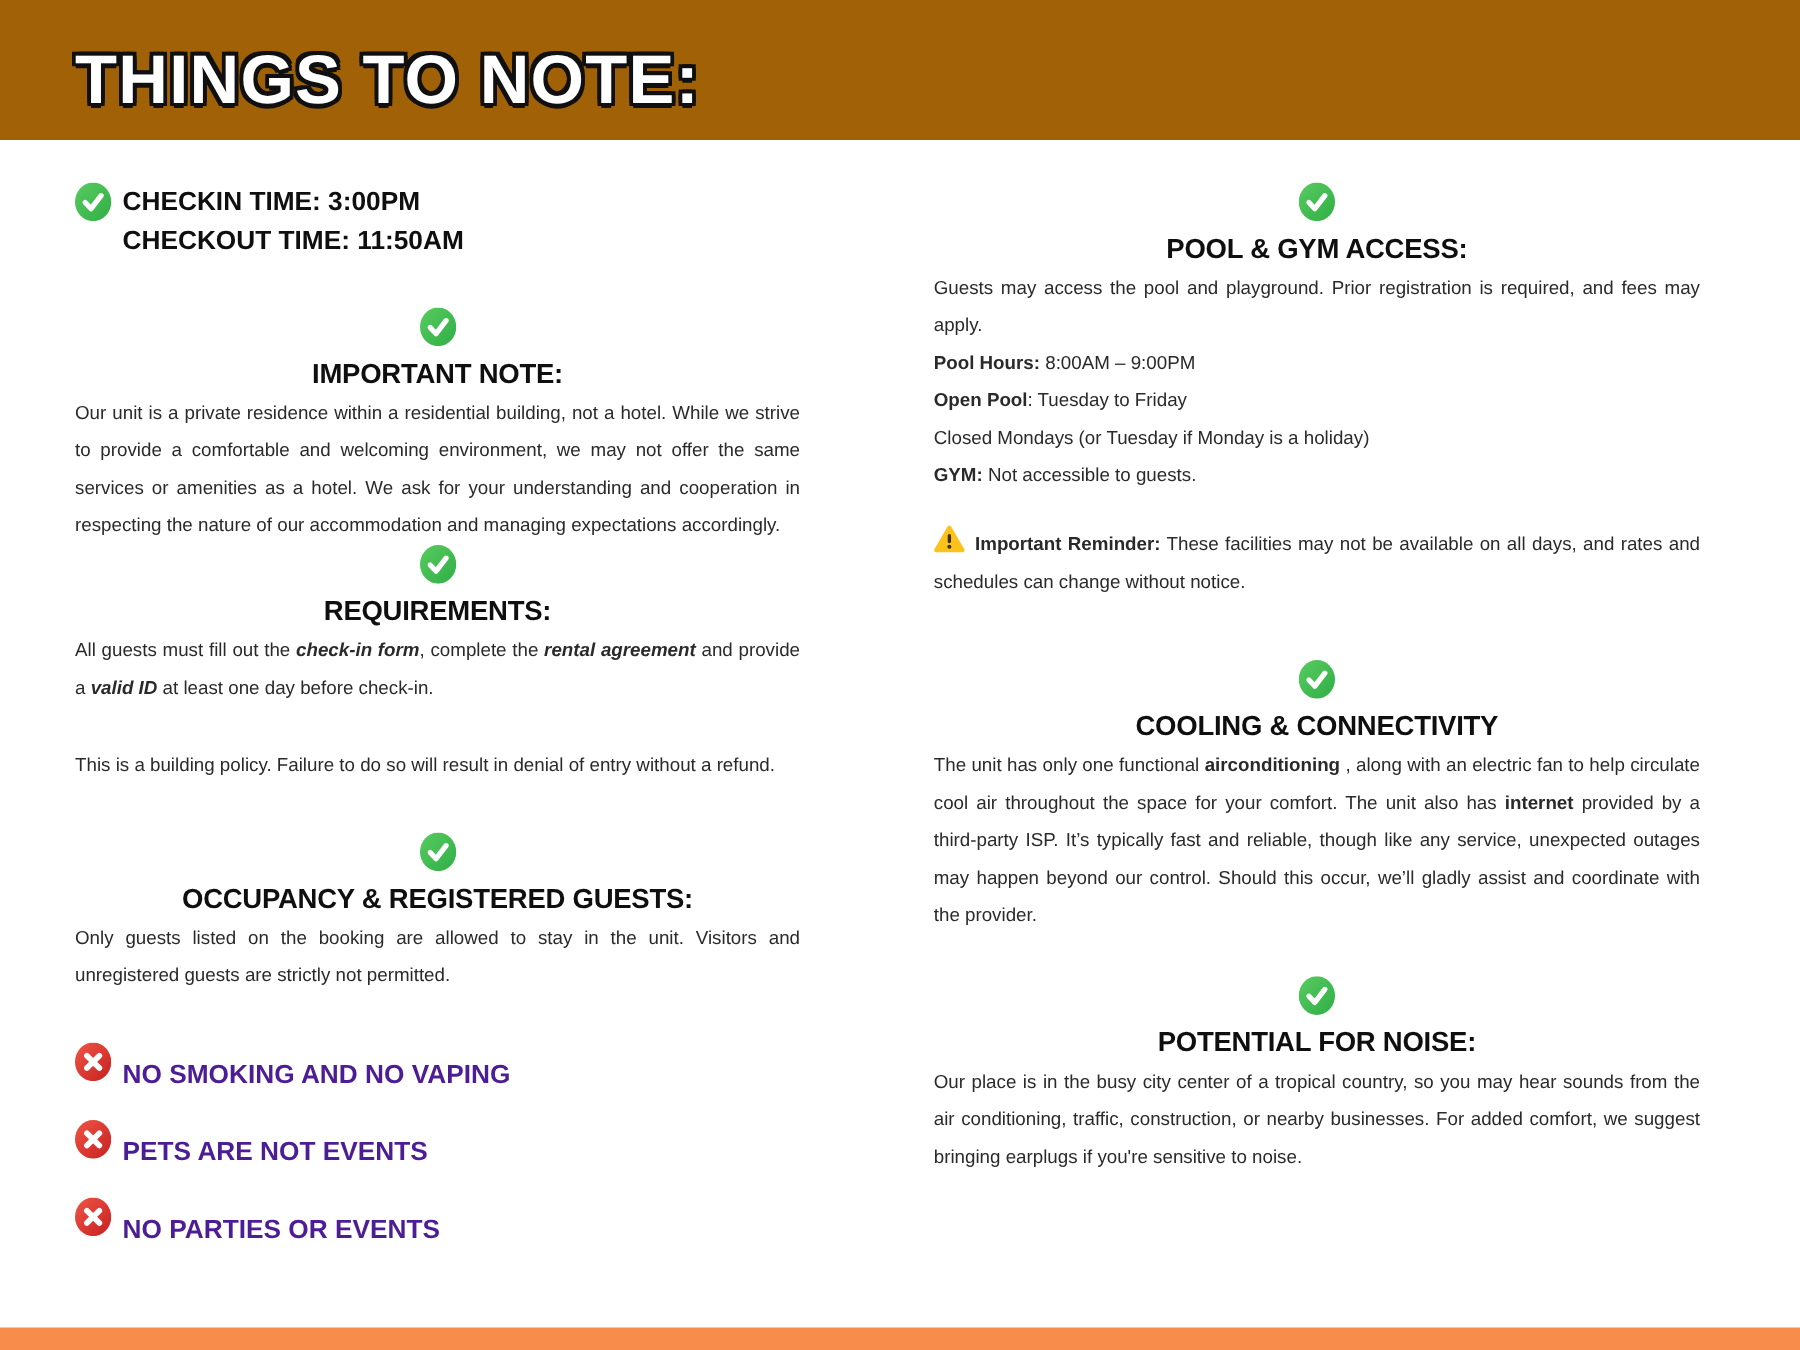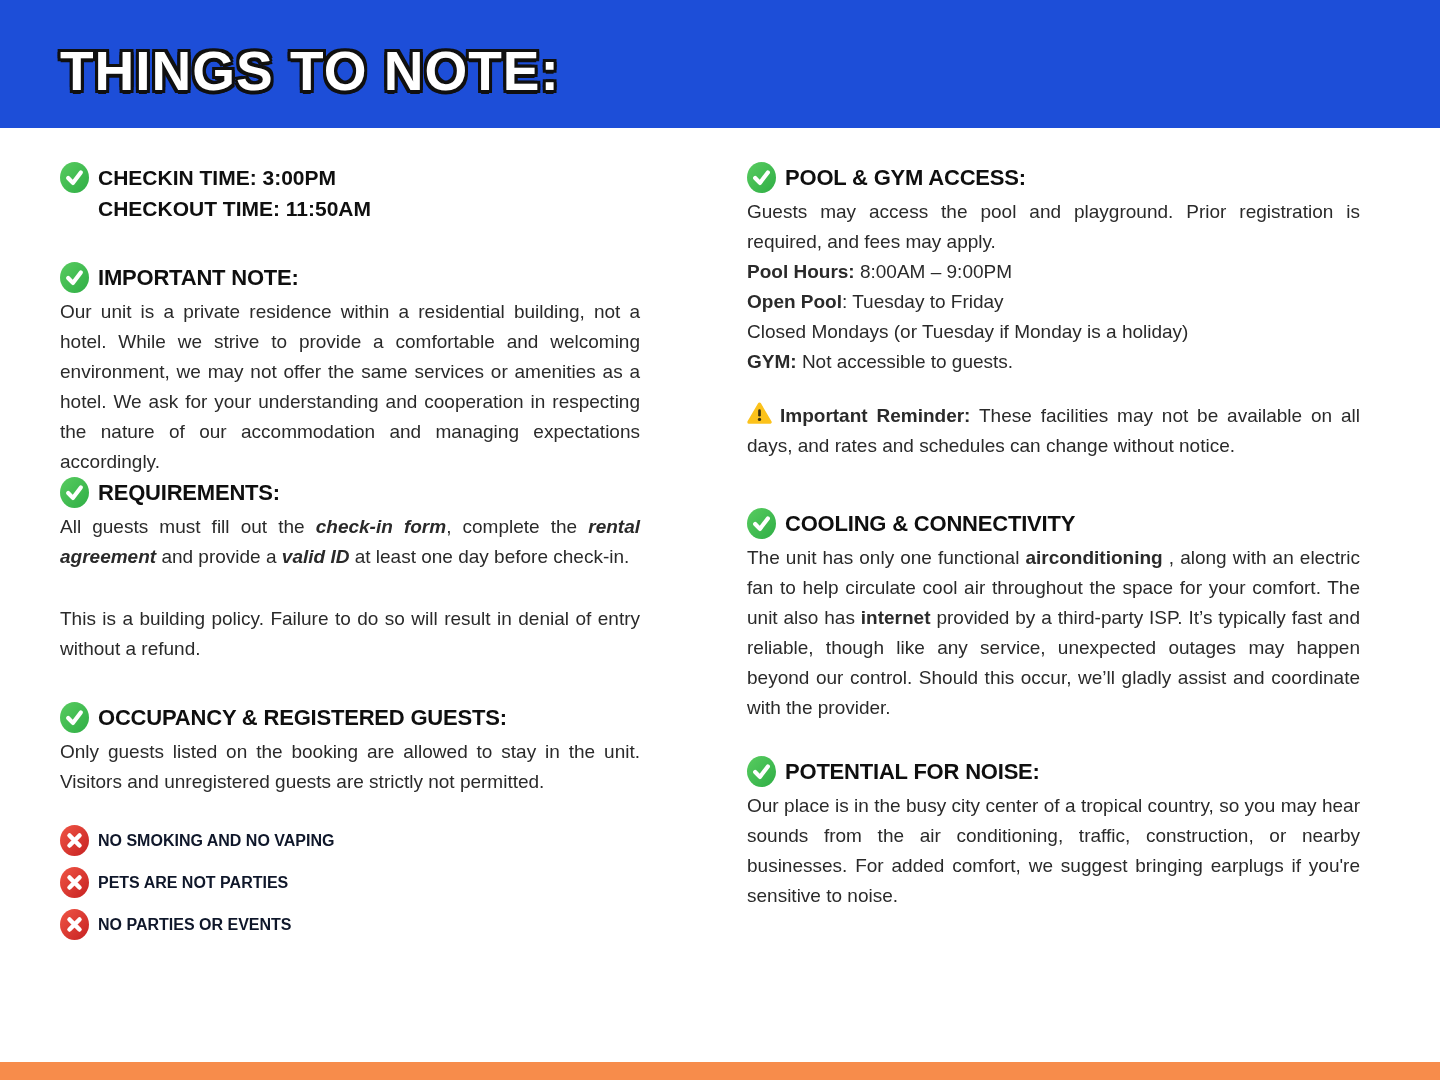--- a/index.html
+++ b/index.html
@@ -6,22 +6,22 @@
   html, body { width: 1440px; height: 1080px; }
   body {
     font-family: "Liberation Sans", sans-serif;
     background: #ffffff;
     color: #262626;
     overflow: hidden;
     position: relative;
   }
   
   .header {
-    height: 128px;
-    background: #1d4ed8;
+    height: 112px;
+    background: #a16207;
     display: flex;
     align-items: center;
     padding: 14px 0 0 60px;
   }
   .title {
     font-size: 55px;
     font-weight: 800;
     letter-spacing: 1px;
     color: #ffffff;
     text-shadow:
@@ -32,44 +32,44 @@
   }
   
   .content {
     display: flex;
     justify-content: space-between;
     padding: 34px 80px 0 60px;
   }
   .col-left  { width: 580px; }
   .col-right { width: 613px; }
 
-  .h-row { display: flex; align-items: center; gap: 9px; margin-bottom: 4px; }
+  .h-row { display: flex; align-items: center; gap: 9px; margin-bottom: 4px; flex-direction: column; }
   .h-row h2 { font-size: 22px; font-weight: 800; color: #0f0f0f; letter-spacing: -0.2px; }
   .icon { display: inline-flex; flex: 0 0 auto; }
   .body {
-    font-size: 19px;
+    font-size: 15px;
     line-height: 30px;
     color: #2a2a2a;
   }
   .j { text-align: justify; }
   .b { font-weight: bold; }
   .i { font-style: italic; }
 
   
   .checkin-line1 { display: flex; align-items: flex-end; gap: 9px; }
   .checkin-line1 span, .checkin-line2 { font-size: 21px; font-weight: 800; color: #0f0f0f; line-height: 31px; }
   .checkin-line2 { margin-left: 38px; }
 
   .sec-important   { margin-top: 38px; }
   .sec-requirements{ }
   .req-para2       { margin-top: 32px; }
   .sec-occupancy   { margin-top: 38px; }
   .prohibited      { margin-top: 28px; }
   .pro-row { display: flex; align-items: center; gap: 9px; margin-bottom: 11px; }
-  .pro-row span.lbl { font-size: 16px; font-weight: 800; color: #0f172a; line-height: 31px; }
+  .pro-row span.lbl { font-size: 21px; font-weight: 800; color: #4c1d95; line-height: 31px; margin-top: 20px; }
 
   
   .pool-details { margin-top: 0; }
   .pool-details .body { text-align: left; }
   .sec-reminder { margin-top: 24px; }
   .reminder-p .icon { vertical-align: -3px; margin-right: 8px; }
   .sec-cooling  { margin-top: 47px; }
   .sec-noise    { margin-top: 33px; }
 
   
@@ -168,21 +168,21 @@
         </span>
         <span class="lbl">NO SMOKING AND NO VAPING</span>
       </div>
       <div class="pro-row">
         <span class="icon">
           <svg viewBox="0 0 32 34" width="29" height="31">
               <ellipse cx="16" cy="17" rx="16" ry="17" fill="url(#gRed)"></ellipse>
               <path d="M10.5 11.5 L21.5 22.5 M21.5 11.5 L10.5 22.5" stroke="#fff" stroke-width="5" stroke-linecap="round"></path>
             </svg>
         </span>
-        <span class="lbl">PETS ARE NOT PARTIES</span>
+        <span class="lbl">PETS ARE NOT EVENTS</span>
       </div>
       <div class="pro-row">
         <span class="icon">
           <svg viewBox="0 0 32 34" width="29" height="31">
               <ellipse cx="16" cy="17" rx="16" ry="17" fill="url(#gRed)"></ellipse>
               <path d="M10.5 11.5 L21.5 22.5 M21.5 11.5 L10.5 22.5" stroke="#fff" stroke-width="5" stroke-linecap="round"></path>
             </svg>
         </span>
         <span class="lbl">NO PARTIES OR EVENTS</span>
       </div>

